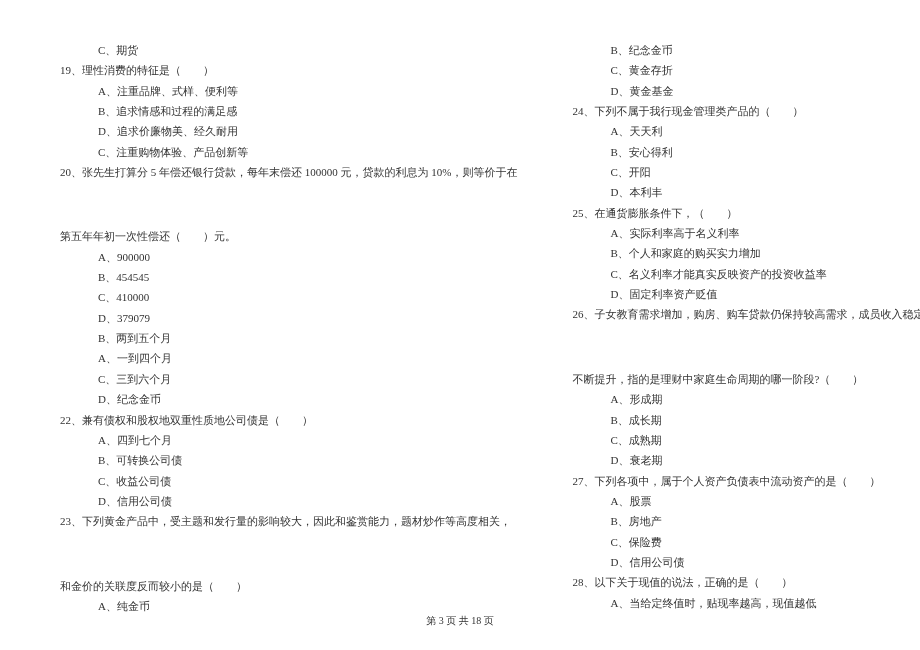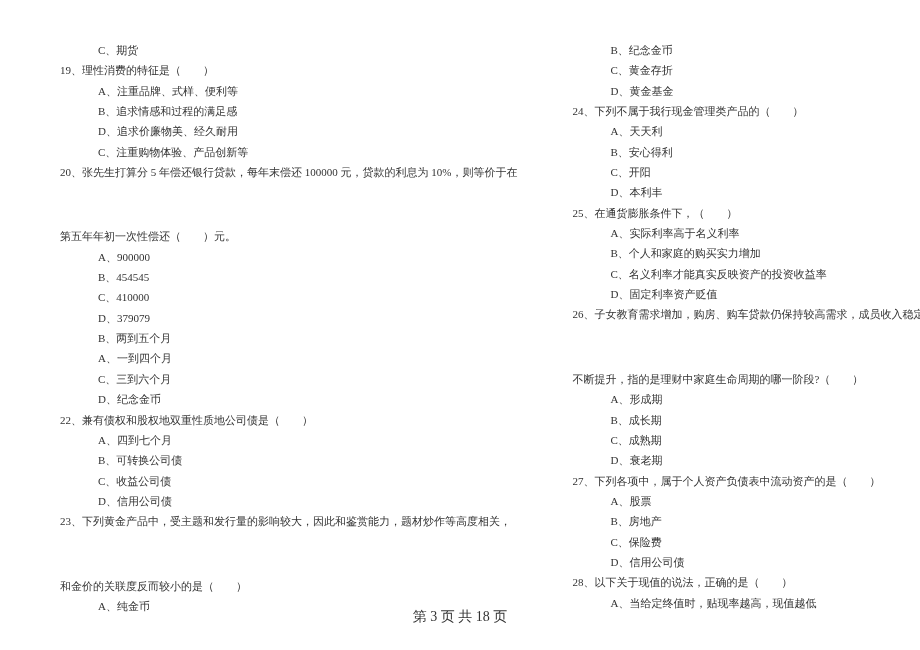--- a/index.html
+++ b/index.html
@@ -37,21 +37,21 @@
       padding-left: 0;
       white-space: nowrap;
       margin-top: 44px;
     }
     .footer {
       position: absolute;
       bottom: 20px;
       left: 0;
       right: 0;
       text-align: center;
-      font-size: 14px;
+      font-size: 10px;
       color: #333;
     }
   </style>
 </head>
 <body>
 
 <div class="page">
   <div class="col">
     <div class="opt"><span>C</span>、<span>期货</span></div>
 

